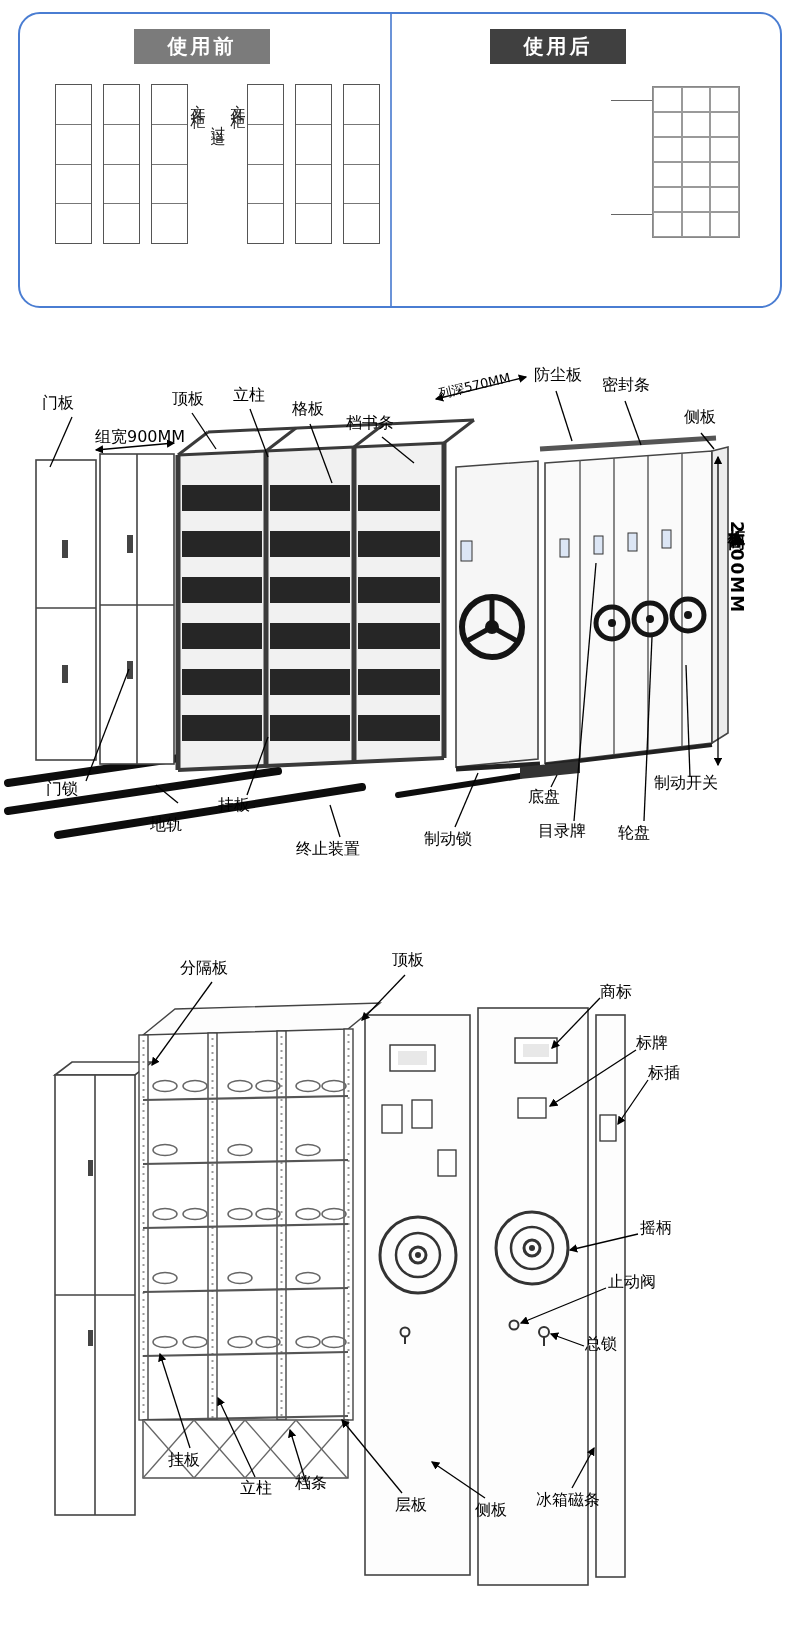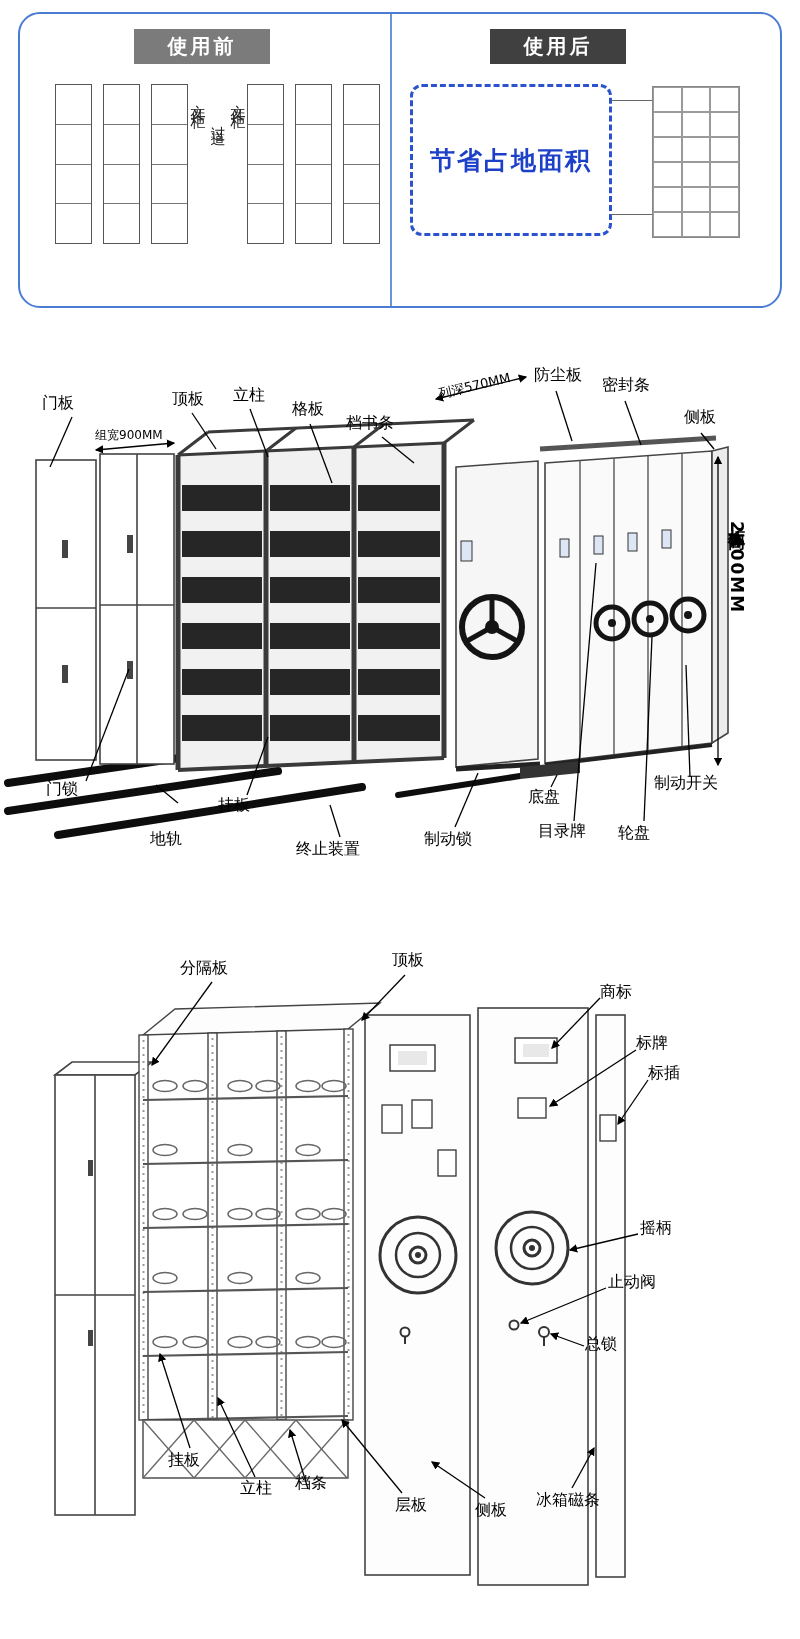--- a/index.html
+++ b/index.html
@@ -34,21 +34,21 @@
   .hline { position:absolute; border-top:1.5px solid #666; height:0; }
   .grid { position:absolute; left:632px; top:72px; width:88px; height:152px;
           display:grid; grid-template-columns:repeat(3,1fr); grid-template-rows:repeat(6,1fr);
           border:1px solid #888; background:#fff; }
   .grid > div { border:0.8px solid #9a9a9a; }
 
   
   .diagram { position:absolute; left:0; width:800px; }
   .diagram svg { display:block; position:absolute; left:0; top:0; }
   .lbl { position:absolute; font-size:16px; color:#000; white-space:nowrap; font-weight:500; }
-  .lbl-sm  { font-size:12px; font-weight:500; }
+  .lbl-sm  { font-size:16px; font-weight:500; }
   .lbl-rot { font-size:13px; transform:rotate(-13deg); }
   .lbl-vert { writing-mode:vertical-rl; text-orientation:mixed; font-size:17px;
               font-weight:600; letter-spacing:2px; }
 </style>
 </head>
 <body>
 
 <div id="page">
 
   <div class="panel">
@@ -92,23 +92,20 @@
         <div></div>
         <div></div>
         <div></div>
       </div>
 
     <div class="vtext" style="left:168px;top:78px">文件柜</div>
     <div class="vtext" style="left:188px;top:100px">过道</div>
     <div class="vtext" style="left:208px;top:78px">文件柜</div>
 
 
-    <div class="dashed-box">
-      <span>节省占地面积</span>
-    </div>
     <div class="hline" style="left:591px;top:86px;width:41px"></div>
     <div class="hline" style="left:591px;top:200px;width:41px"></div>
     <div class="grid">
       <div></div>
         <div></div>
         <div></div>
         <div></div>
         <div></div>
         <div></div>
       <div></div>
@@ -261,21 +258,21 @@
     <div class="lbl" style="left:172px;top:54px">顶板</div>
     <div class="lbl" style="left:233px;top:50px">立柱</div>
     <div class="lbl" style="left:292px;top:64px">格板</div>
     <div class="lbl" style="left:346px;top:78px">档书条</div>
     <div class="lbl lbl-rot" style="left:438px;top:42px">列深570MM</div>
     <div class="lbl" style="left:534px;top:30px">防尘板</div>
     <div class="lbl" style="left:602px;top:40px">密封条</div>
     <div class="lbl" style="left:684px;top:72px">侧板</div>
     <div class="lbl lbl-vert" style="left:726px;top:180px">柜体高2400MM</div>
     <div class="lbl" style="left:46px;top:444px">门锁</div>
-    <div class="lbl" style="left:150px;top:494px">地轨</div>
+    <div class="lbl" style="left:150px;top:480px">地轨</div>
     <div class="lbl" style="left:218px;top:460px">挂板</div>
     <div class="lbl" style="left:296px;top:504px">终止装置</div>
     <div class="lbl" style="left:424px;top:494px">制动锁</div>
     <div class="lbl" style="left:528px;top:452px">底盘</div>
     <div class="lbl" style="left:538px;top:486px">目录牌</div>
     <div class="lbl" style="left:618px;top:488px">轮盘</div>
     <div class="lbl" style="left:654px;top:438px">制动开关</div>
   </div>
 
   <div class="diagram" style="top:920px;height:719px">

